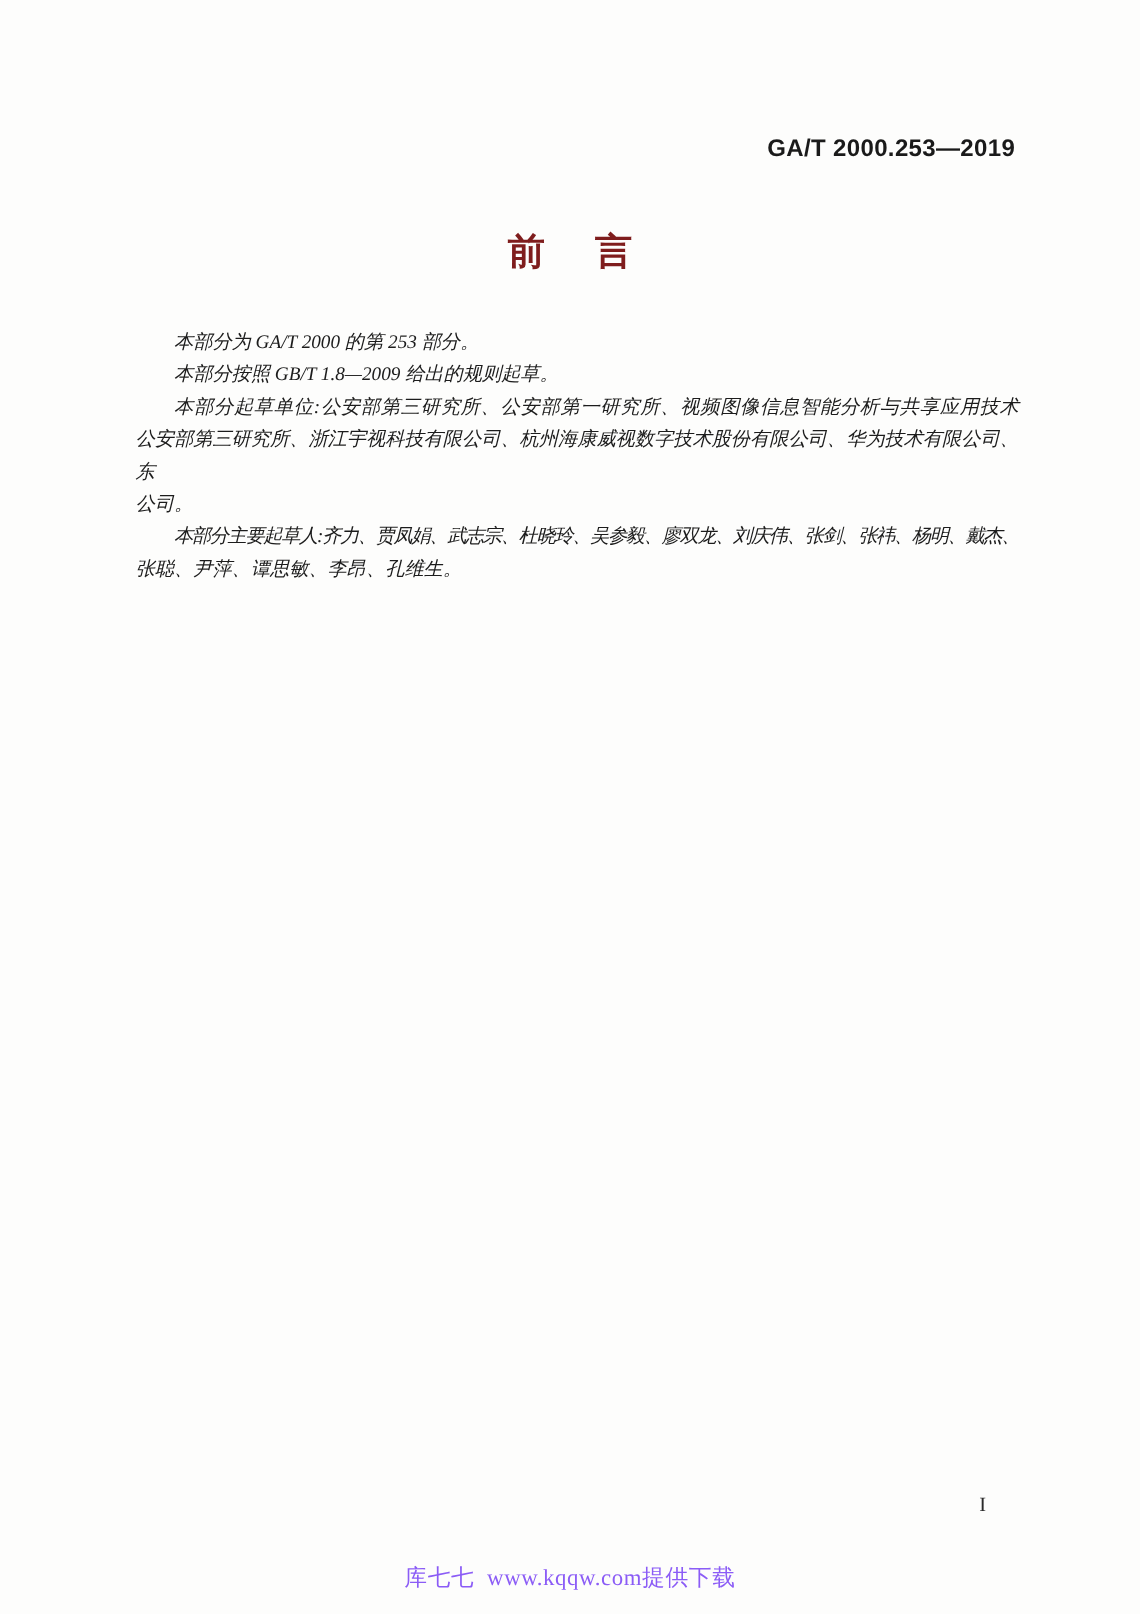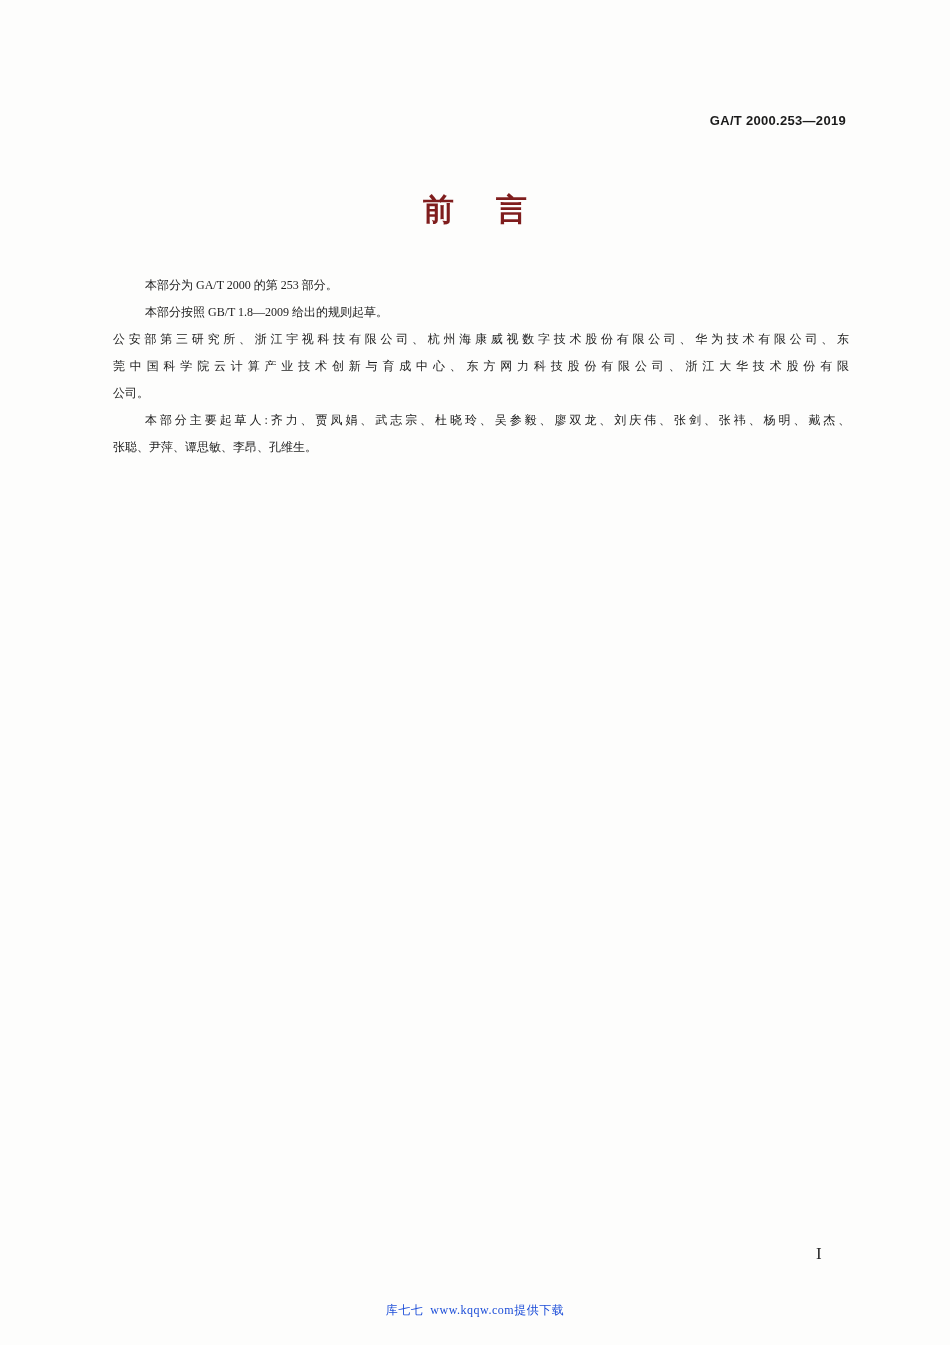--- a/index.html
+++ b/index.html
@@ -16,21 +16,21 @@
     color: #1c1c1c;
     font-family: "Liberation Serif", "DejaVu Serif", serif;
     overflow: hidden;
   }
   .header-code {
     position: absolute;
     top: 113px;
     right: 104px;
     font-family: "Liberation Sans", "DejaVu Sans", sans-serif;
     font-weight: 700;
-    font-size: 13px;
+    font-size: 20px;
     letter-spacing: 0.3px;
     color: #1a1a1a;
   }
   .doc-title {
     position: absolute;
     top: 189px;
     left: 0;
     width: 100%;
     margin: 0;
     text-align: center;
@@ -41,23 +41,24 @@
     box-sizing: border-box;
     color: #7f1d1d;
   }
   .body-text {
     position: absolute;
     top: 272px;
     left: 113px;
     width: 736px;
   }
   .line {
-    font-size: 12px;
+    font-size: 16px;
     line-height: 27px;
     white-space: nowrap;
+    font-style: italic;
   }
   .wrap {
     white-space: normal;
   }
   .fill {
     text-align: justify;
     text-align-last: justify;
     white-space: normal;
   }
   .indent {
@@ -73,40 +74,40 @@
     font-size: 17px;
     font-family: "Liberation Serif", "DejaVu Serif", serif;
     color: #2a2a2a;
   }
   .watermark {
     position: absolute;
     top: 1302px;
     left: 0;
     width: 100%;
     text-align: center;
-    font-size: 12px;
-    color: #1d4ed8;
+    font-size: 19px;
+    color: #8b5cf6;
     white-space: pre;
     letter-spacing: 0.5px;
   }
 </style>
 </head>
 <body>
 
 <div class="page">
 
   <div class="header-code">GA/T 2000.253—2019</div>
 
   <h1 class="doc-title">前言</h1>
 
   <div class="body-text">
     <div class="line indent">本部分为 GA/T 2000 的第 253 部分。</div>
     <div class="line indent">本部分按照 GB/T 1.8—2009 给出的规则起草。</div>
+    <div class="line indent fill">本部分起草单位:公安部第三研究所、公安部第一研究所、视频图像信息智能分析与共享应用技术</div>
     <div class="line fill">公安部第三研究所、浙江宇视科技有限公司、杭州海康威视数字技术股份有限公司、华为技术有限公司、东</div>
-    <div class="line fill">莞中国科学院云计算产业技术创新与育成中心、东方网力科技股份有限公司、浙江大华技术股份有限</div>
     <div class="line wrap">公司。</div>
     <div class="line indent fill dense">本部分主要起草人:齐力、贾凤娟、武志宗、杜晓玲、吴参毅、廖双龙、刘庆伟、张剑、张祎、杨明、戴杰、</div>
     <div class="line wrap">张聪、尹萍、谭思敏、李昂、孔维生。</div>
   </div>
 
   <div class="page-number">I</div>
 
   <div class="watermark">库七七  www.kqqw.com提供下载</div>
 
 </div>

